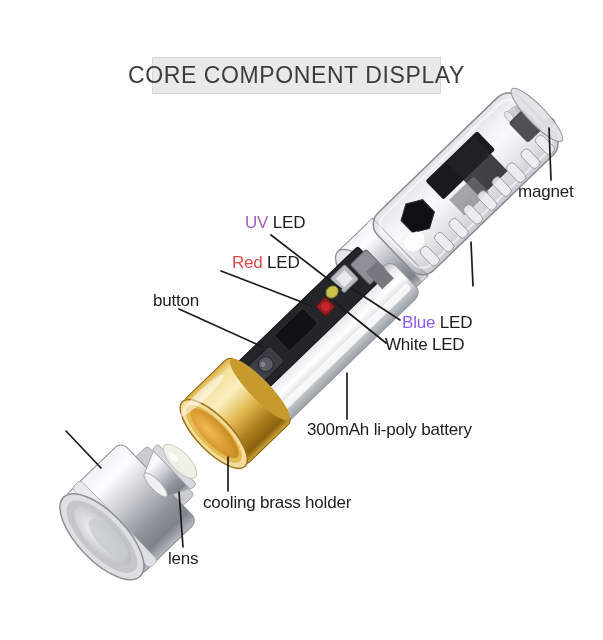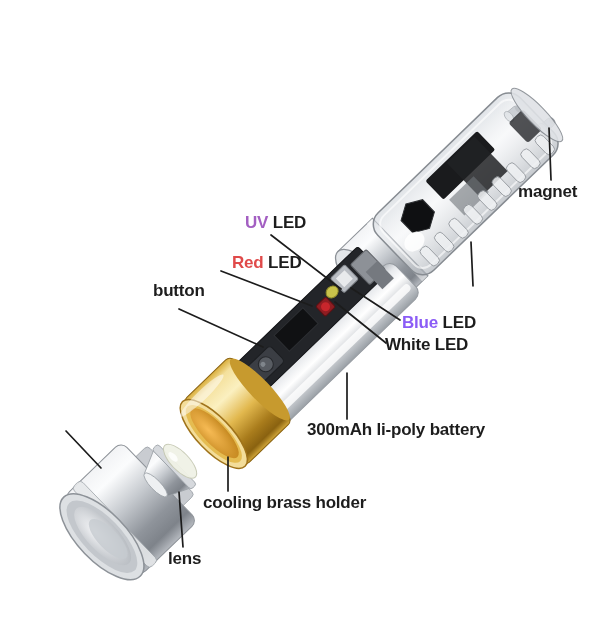--- a/index.html
+++ b/index.html
@@ -10,21 +10,21 @@
   .stage { position:absolute; left:0; top:0; width:603px; height:640px; }
   svg.illu { position:absolute; left:0; top:0; }
   .title-box {
     position:absolute; left:152px; top:57px; width:289px; height:37px;
     background:#e9e9e9; border:1px solid #d6d6d6; box-sizing:border-box;
     display:flex; align-items:center; justify-content:center;
     font-size:23px; color:#3c3c3c; letter-spacing:0.6px; font-weight:500;
     white-space:nowrap;
   }
   .lbl {
-    position:absolute; font-size:17px; font-weight:bold; color:#1d1d1d;
+    position:absolute; font-size:17px; font-weight:normal; color:#1d1d1d;
     letter-spacing:-0.2px; white-space:nowrap; line-height:20px;
   }
 </style>
 </head>
 <body>
 
 <div class="stage">
 
   <svg class="illu" width="603" height="640" viewBox="0 0 603 640">
     <defs>
@@ -180,28 +180,31 @@
       <line x1="473" y1="286" x2="471" y2="242"></line>
       <line x1="400" y1="320" x2="351" y2="288"></line>
       <line x1="386" y1="343" x2="335" y2="302"></line>
       <line x1="66" y1="431" x2="101" y2="468"></line>
       <line x1="347" y1="419" x2="347" y2="373"></line>
       <line x1="228" y1="491" x2="228" y2="457"></line>
       <line x1="183" y1="547" x2="179" y2="492"></line>
     </g>
   </svg>
 
+  <div class="title-box">
+    <span>CORE COMPONENT DISPLAY</span>
+  </div>
 
   <div class="lbl" style="left:518px; top:182px;">magnet</div>
 
   <div class="lbl" style="left:245px; top:213px;"><span style="color: rgb(163, 95, 194);">UV</span><span> LED</span></div>
 
   <div class="lbl" style="left:185px; top:253px;"><span style="color: rgb(224, 74, 74); margin-left: 47px;">Red</span><span> LED</span></div>
 
-  <div class="lbl" style="left:153px; top:281px;">button</div>
+  <div class="lbl" style="left:153px; top:291px;">button</div>
 
 
   <div class="lbl" style="left:402px; top:313px;"><span style="color: #8b5cf6;">Blue</span><span> LED</span></div>
 
   <div class="lbl" style="left:385px; top:335px;">White LED</div>
 
 
   <div class="lbl" style="left:307px; top:420px;">300mAh li-poly battery</div>
 
   <div class="lbl" style="left:203px; top:493px;">cooling brass holder</div>

